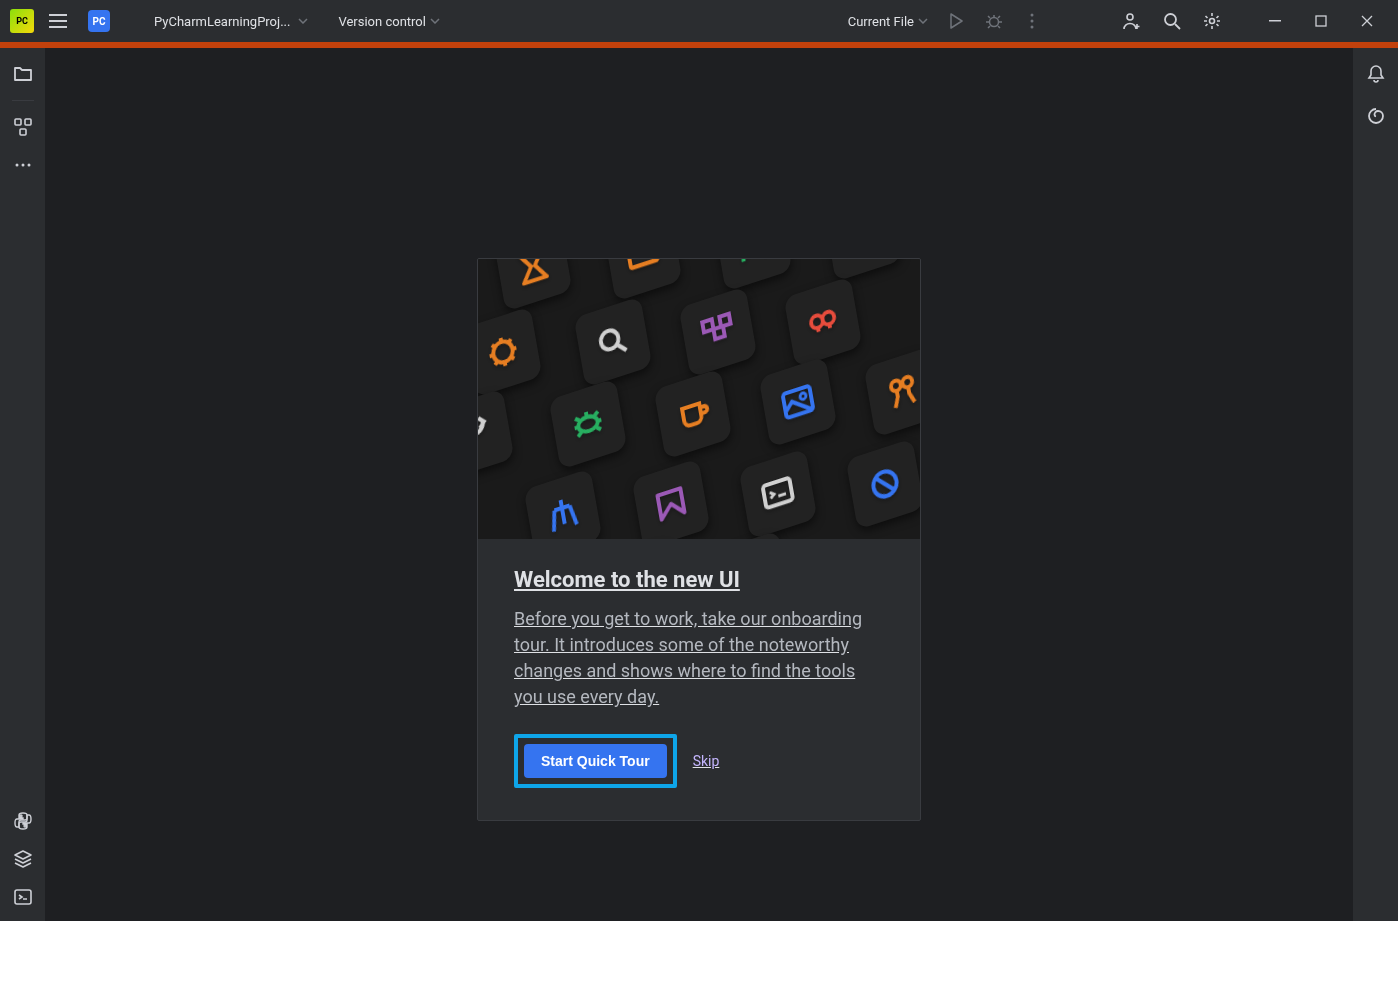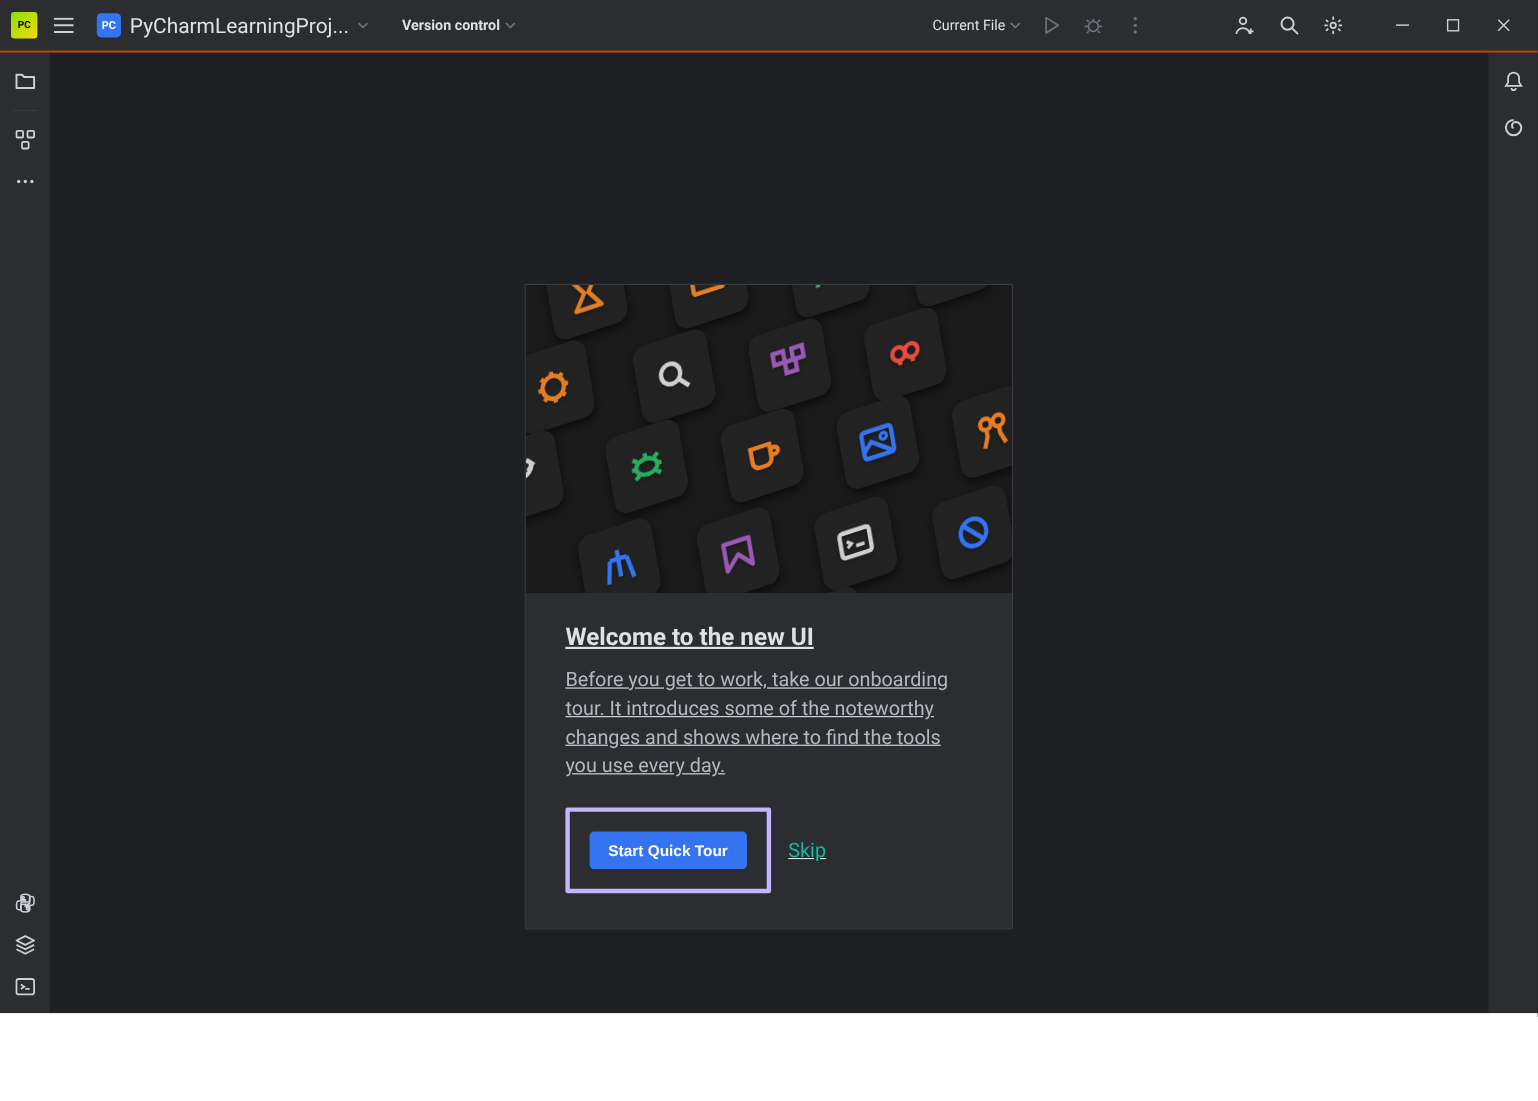--- a/index.html
+++ b/index.html
@@ -10,21 +10,21 @@
   font-family: -apple-system, BlinkMacSystemFont, "Segoe UI", Roboto, sans-serif;
   color: #dfe1e5;
   overflow: hidden;
   position: relative;
 }
 
 
 .titlebar {
   height: 48px;
   background: #2b2d30;
-  border-bottom: 2px solid #c2410c;
+  border-bottom: 6px solid #c2410c;
   display: flex;
   align-items: center;
   padding: 0 8px;
   gap: 8px;
 }
 .app-logo {
   width: 24px;
   height: 24px;
   background: linear-gradient(135deg, #8be00c 0%, #f5d90a 100%);
   display: flex;
@@ -62,37 +62,37 @@
   border-radius: 4px;
   display: flex;
   align-items: center;
   justify-content: center;
   font-size: 10px;
   font-weight: bold;
   color: #fff;
 }
 .project-name {
   color: #dfe1e5;
-  font-size: 19px;
+  font-size: 13px;
+  margin-left: 36px;
 }
 .chevron-icon {
   color: #6f737a;
 }
 
 .version-control {
   display: flex;
   align-items: center;
   gap: 4px;
   padding: 4px 8px;
   margin-left: 8px;
   color: #dfe1e5;
   font-size: 13px;
   cursor: pointer;
   border-radius: 4px;
-  font-weight: bold;
 }
 
 .titlebar-spacer { flex: 1; }
 
 .run-section {
   display: flex;
   align-items: center;
   gap: 6px;
   margin-right: 60px;
 }
@@ -254,28 +254,28 @@
   background: #3574f0;
   border: none;
   color: #fff;
   font-size: 14px;
   font-weight: 700;
   padding: 9px 17px;
   border-radius: 4px;
   cursor: pointer;
 }
 .highlight-box {
-  border: 4px solid #c4b5fd;
-  padding: 18px;
+  border: 4px solid #0ea5e9;
+  padding: 6px;
   display: inline-block;
   border-radius: 2px;
 }
 .link-skip {
-  color: #14b8a6;
-  font-size: 18px;
+  color: #c4b5fd;
+  font-size: 14px;
   cursor: pointer;
 }
 
 
 .bottom-strip {
   position: absolute;
   bottom: 0;
   left: 0;
   right: 0;
   height: 80px;

